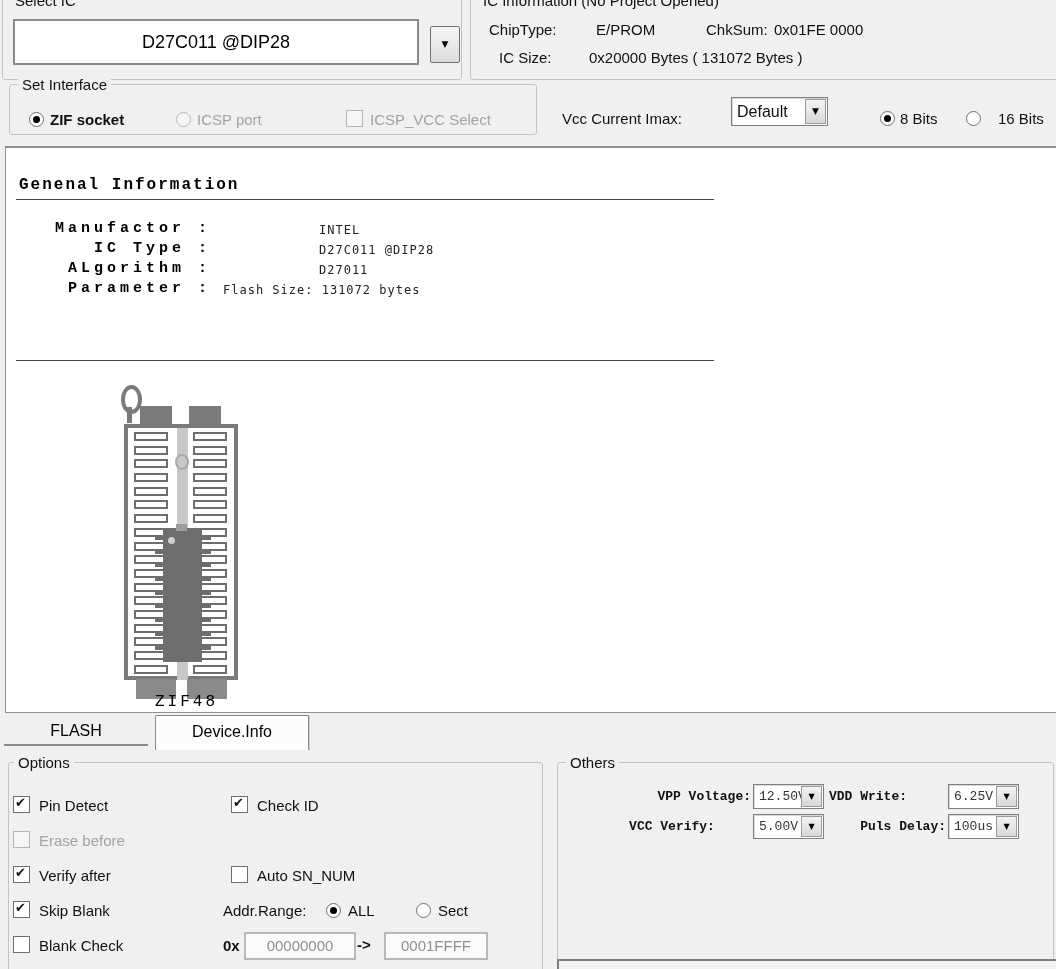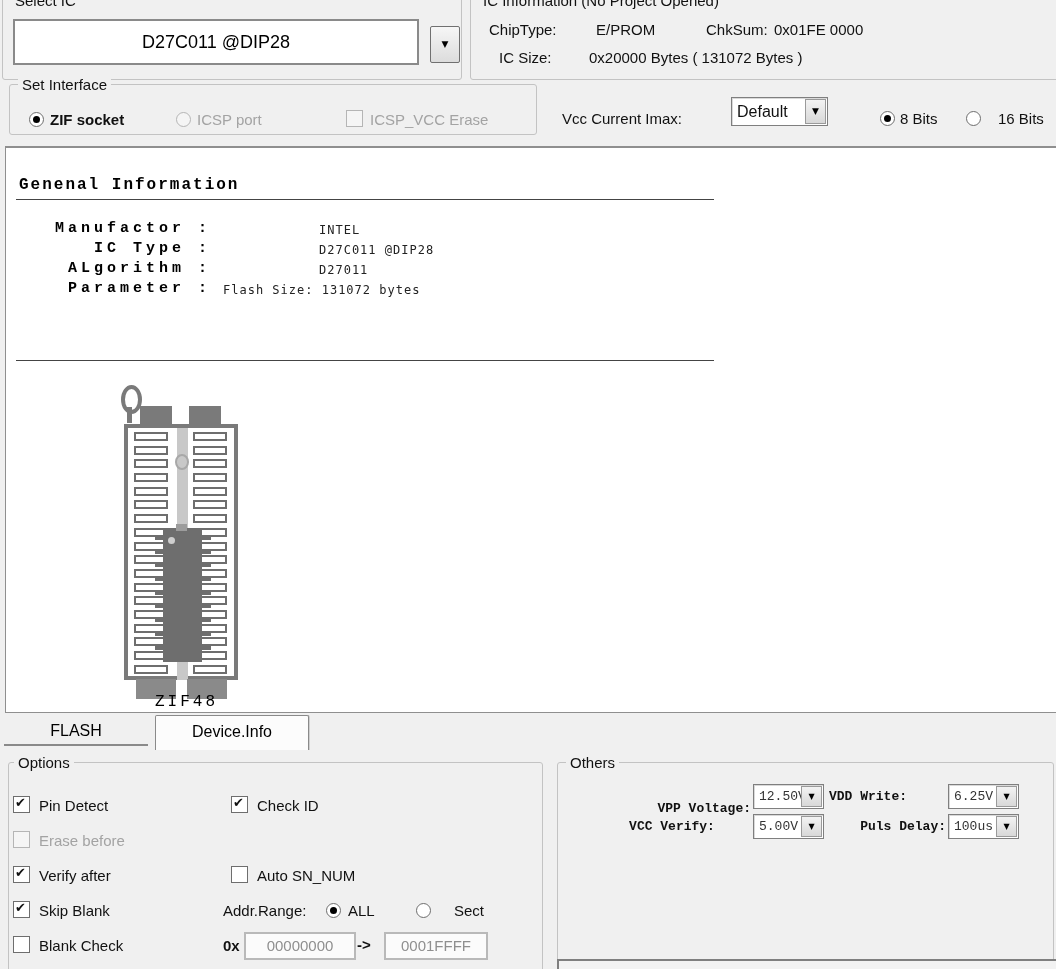--- a/index.html
+++ b/index.html
@@ -124,21 +124,21 @@
 
   <div class="group" style="left:9px; top:84px; width:526px; height:49px;">
     <span class="glabel">Set Interface</span>
     <span class="rb checked" style="left:19px; top:27px;">
         <span class="dot"></span>
       </span>
     <span class="lbl bold" style="left:40px; top:26px;">ZIF socket</span>
     <span class="rb disabled" style="left:166px; top:27px;"></span>
     <span class="lbl dis" style="left:187px; top:26px;">ICSP port</span>
     <span class="cb disabled" style="left:336px; top:25px;"></span>
-    <span class="lbl dis" style="left:360px; top:26px;">ICSP_VCC Erase</span>
+    <span class="lbl dis" style="left:360px; top:26px;">ICSP_VCC Select</span>
   </div>
 
   <span class="lbl" style="left:562px; top:110px;">Vcc Current Imax:</span>
   <div class="combo" style="left:731px; top:97px; width:95px; height:27px;">
     <span class="val" style="font-size:16px;">Default</span>
     <span class="btn">
         <span class="arr">▼</span>
       </span>
   </div>
   <span class="rb checked" style="left:880px; top:111px;">
@@ -257,36 +257,36 @@
       <span class="mark">✔</span>
       </span>
     <span class="lbl" style="left:30px; top:139px;">Skip Blank</span>
 
     <span class="lbl" style="left:214px; top:139px;">Addr.Range:</span>
     <span class="rb checked" style="left:317px; top:140px;">
         <span class="dot"></span>
       </span>
     <span class="lbl" style="left:339px; top:139px;">ALL</span>
     <span class="rb" style="left:407px; top:140px;"></span>
-    <span class="lbl" style="left:445px; top:139px;">Sect</span>
+    <span class="lbl" style="left:429px; top:139px;">Sect</span>
 
     <span class="cb" style="left:4px; top:173px;"></span>
     <span class="lbl" style="left:30px; top:174px;">Blank Check</span>
 
     <span class="lbl bold" style="left:214px; top:174px;">0x</span>
     <div class="rinput" style="left:235px; top:169px; width:108px;">00000000</div>
     <span class="lbl bold" style="left:348px; top:173px;">-&gt;</span>
     <div class="rinput" style="left:375px; top:169px; width:100px;">0001FFFF</div>
   </div>
 
   <div class="group" style="left:557px; top:762px; width:495px; height:250px;">
     <span class="glabel">Others</span>
 
     <span class="lbl" style="left:35px; top:26px; width:158px; text-align:right;
-          font-family:'Liberation Mono',monospace; font-weight:bold; font-size:13px;margin-top:12px;">VPP Voltage:</span>
+          font-family:'Liberation Mono',monospace; font-weight:bold; font-size:13px;">VPP Voltage:</span>
     <div class="combo mono" style="left:195px; top:21px; width:69px; height:23px;">
       <span class="val">12.50V</span>
       <span class="btn">
           <span class="arr" style="font-size:8px;">▼</span>
         </span>
     </div>
 
     <span class="lbl" style="left:232px; top:26px; width:156px; text-align:center;
           font-family:Liberation Mono, monospace; font-weight:bold; font-size:13px;">VDD Write:</span>
     <div class="combo mono" style="left:390px; top:21px; width:69px; height:23px;">

